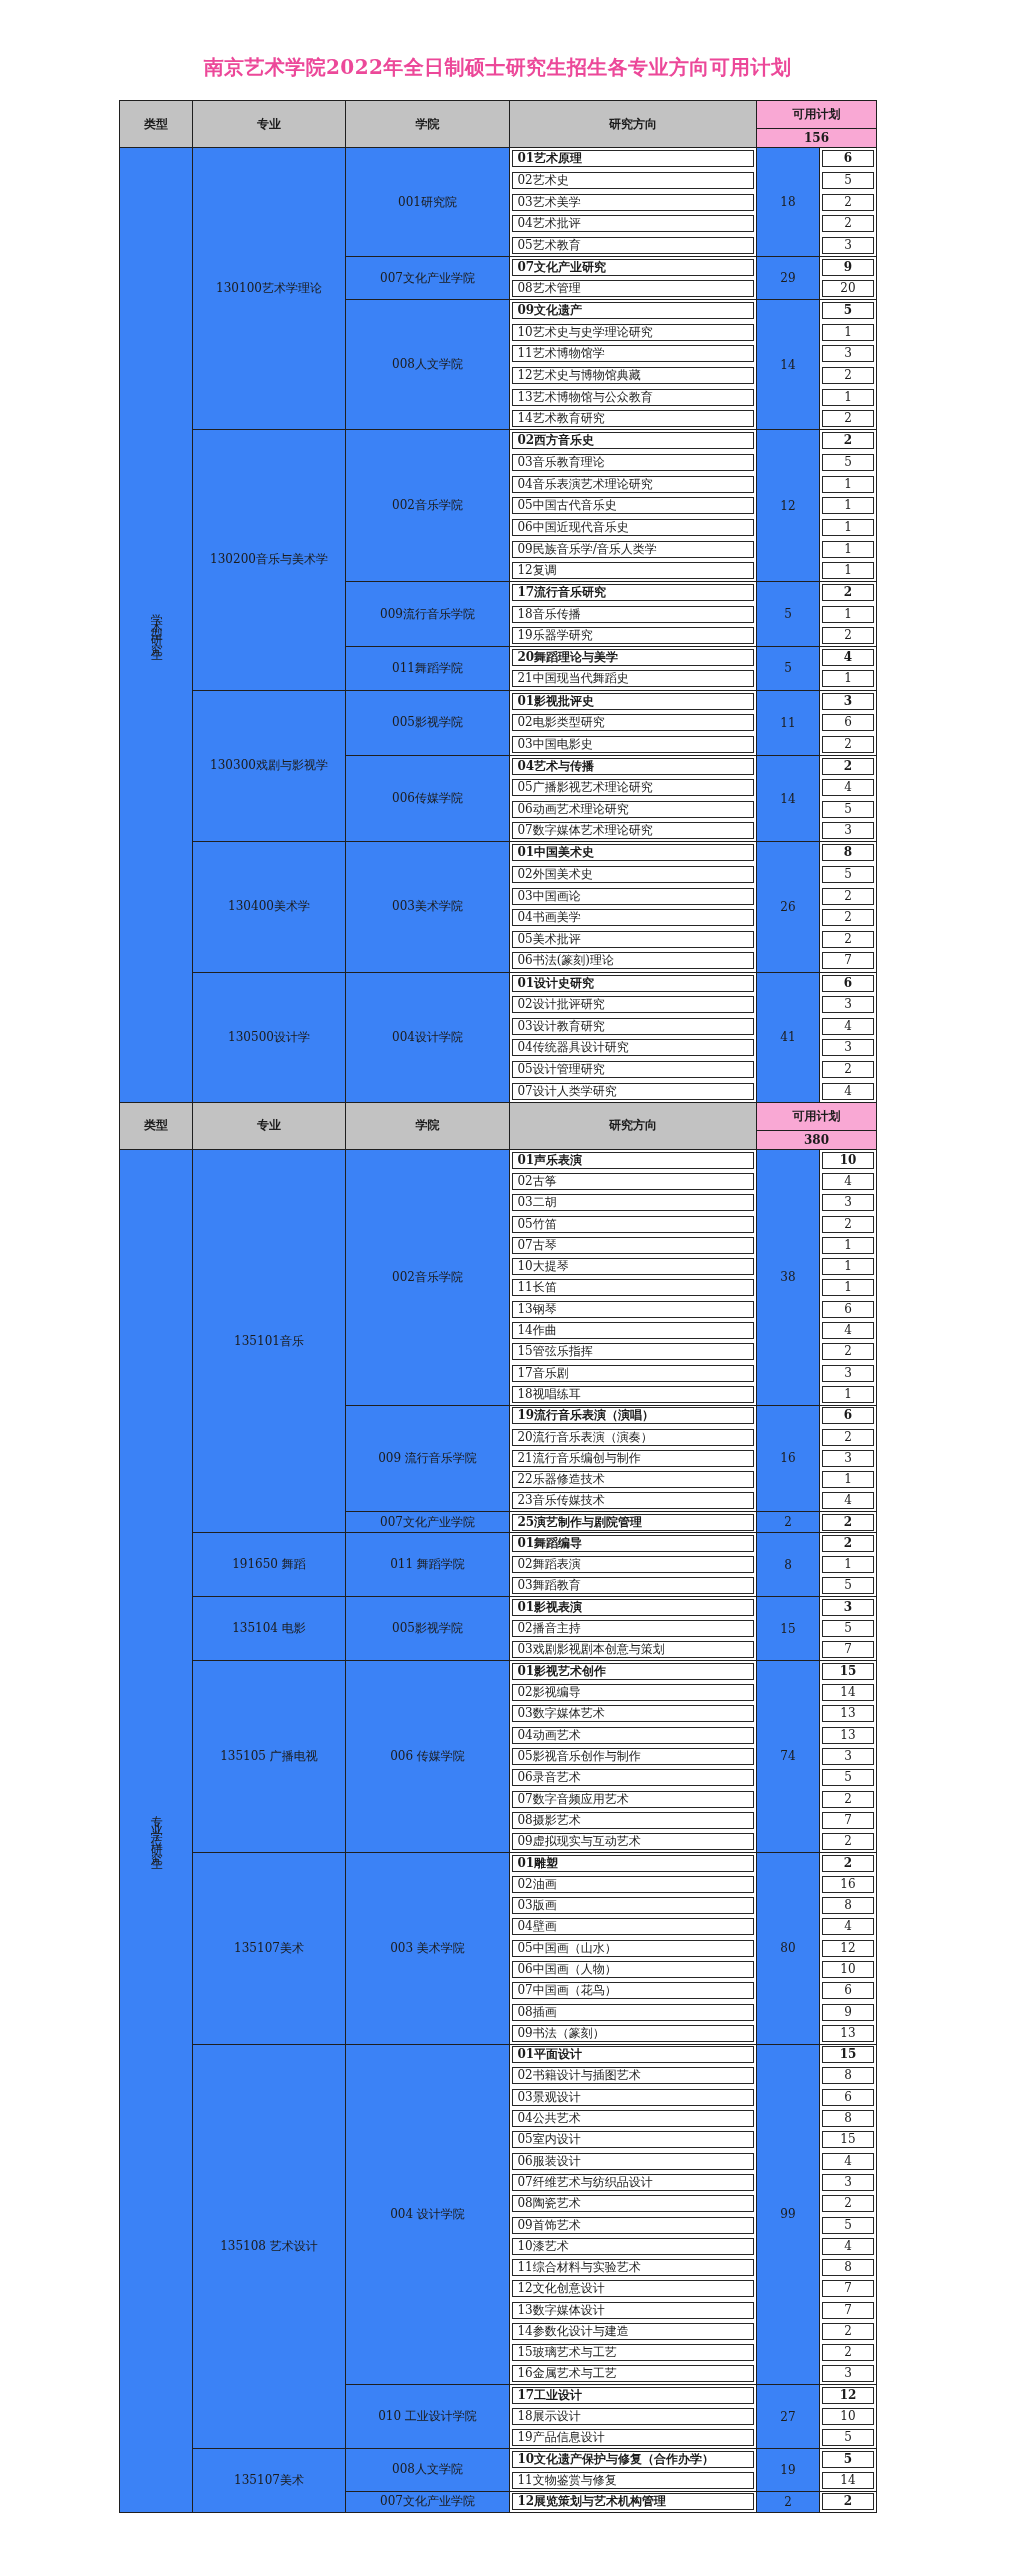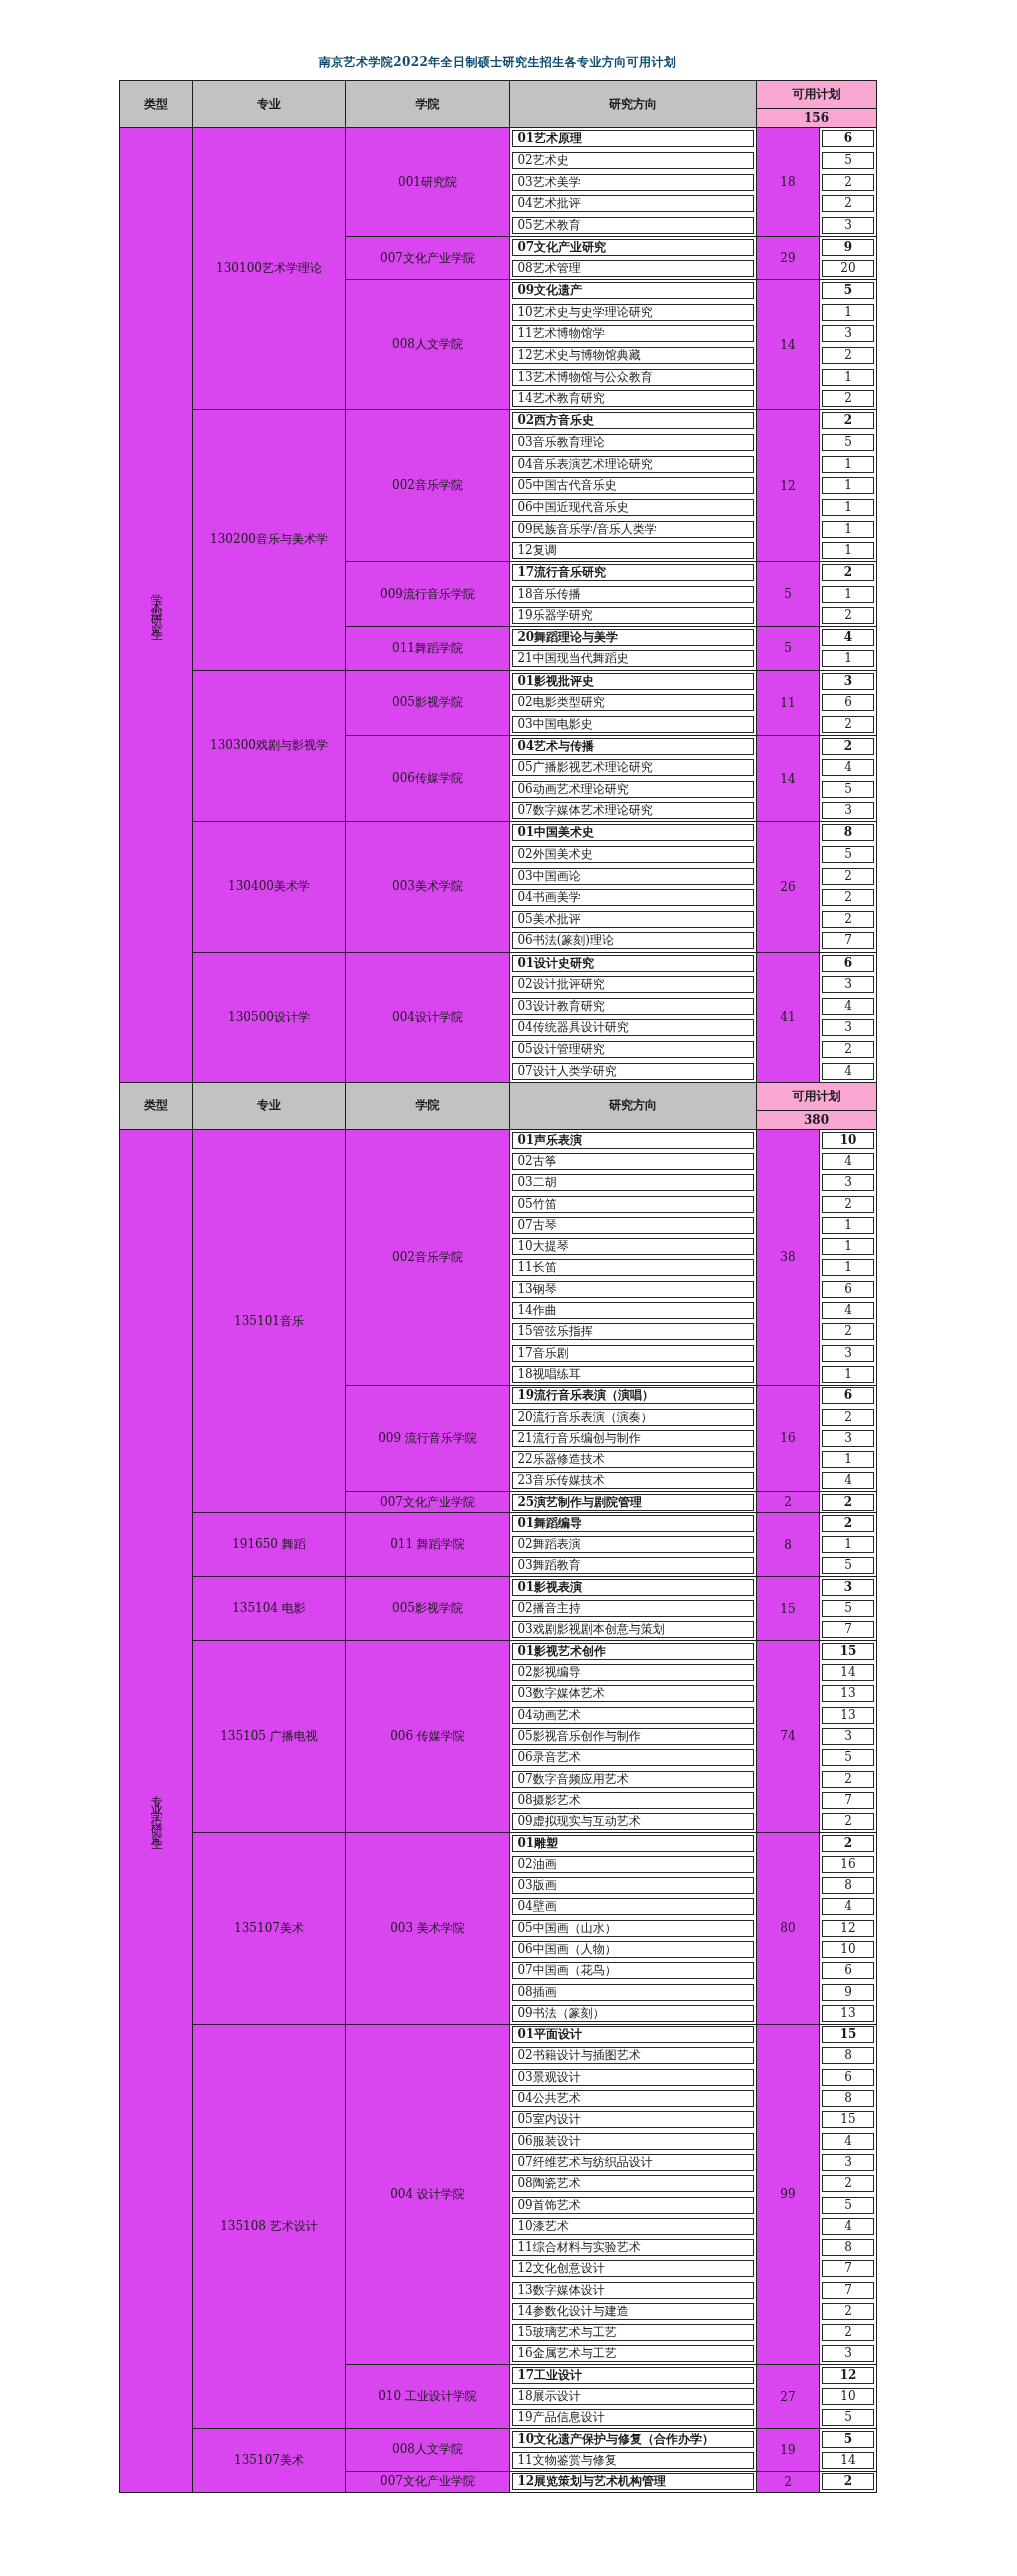--- a/index.html
+++ b/index.html
@@ -6,44 +6,44 @@
   body {
     width:1018px; height:2576px;
     background:#ffffff;
     font-family:"DejaVu Serif","Liberation Serif",serif;
     color:#1b1b1b;
   }
   .page { position:relative; width:1018px; height:2576px; overflow:hidden; }
   .title {
     position:absolute; top:54px; left:119px; width:757px;
     margin:0; text-align:center;
-    font-size:12px; font-weight:bold; color:#0c4a6e;
+    font-size:20px; font-weight:bold; color:#ec4899;
     white-space:nowrap; letter-spacing:0.4px;
   }
   table.plan {
-    position:absolute; top:80px; left:119px;
+    position:absolute; top:100px; left:119px;
     border-collapse:collapse; table-layout:fixed;
     width:757px;
     border:1.6px solid #1f1f1f;
   }
   col.c-type{width:73px;} col.c-major{width:153px;} col.c-college{width:164px;}
   col.c-dir{width:247px;} col.c-total{width:63px;} col.c-cnt{width:57px;}
   th {
     background:#c2c2c2; border:1.6px solid #1f1f1f;
     font-size:12px; font-weight:bold; text-align:center; vertical-align:middle;
     padding:0; overflow:hidden;
   }
   th.plan-h, th.plan-total { background:#f9a8d4; }
   tr.hrow1 { height:28.4px; }
   tr.hrow2 { height:19px; }
   tr.brow.sec0 { height:21.7px; }
   tr.brow.sec1 { height:21.3px; }
   td { padding:0; font-size:12px; vertical-align:middle; overflow:hidden; }
   td.struct {
-    border:1.6px solid #1f1f1f; text-align:center; background:#d946ef;
+    border:1.6px solid #1f1f1f; text-align:center; background:#3b82f6;
     white-space:nowrap;
   }
   td.dir-cell, td.cnt-cell {
     border-left:1.6px solid #1f1f1f; border-right:1.6px solid #1f1f1f;
     background:#fff;
   }
   tr.college-start td.dir-cell, tr.college-start td.cnt-cell { border-top:1.6px solid #1f1f1f;font-weight:bold; }
   .dbox {
     margin:1.6px 2.4px; border:1.6px solid #262626;
     height:15px; line-height:15px;

